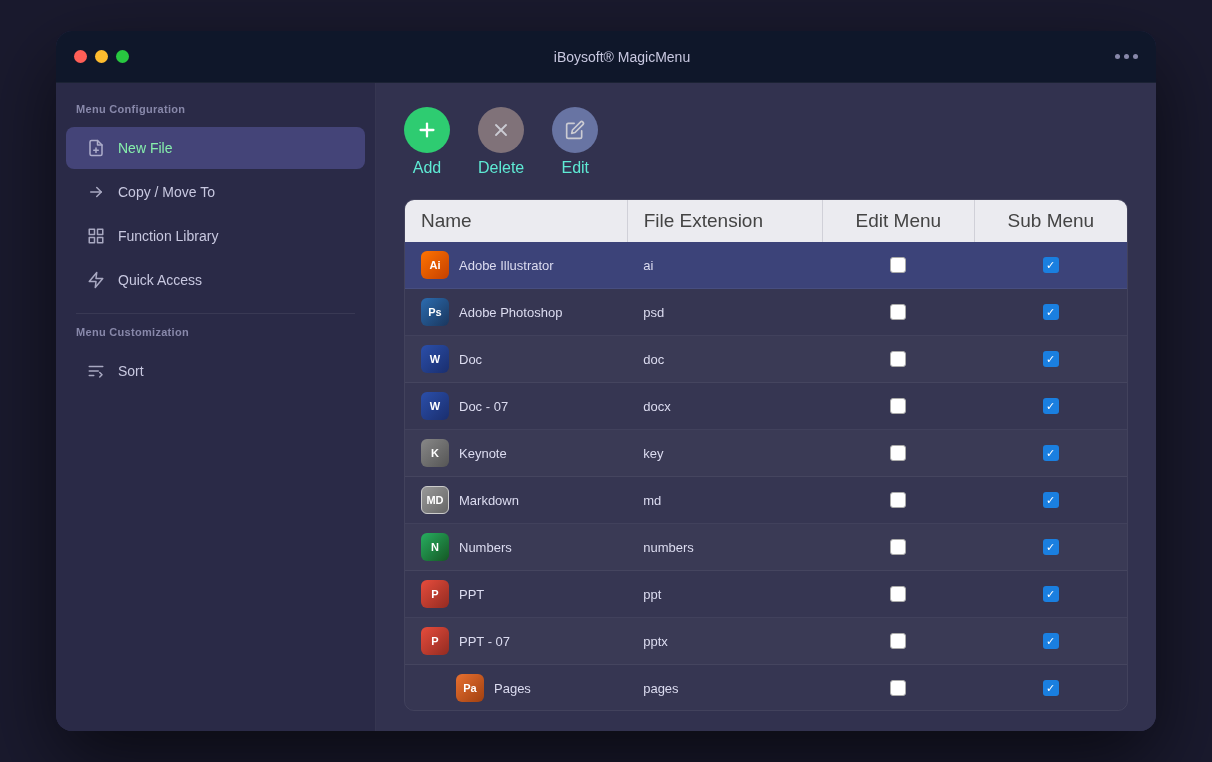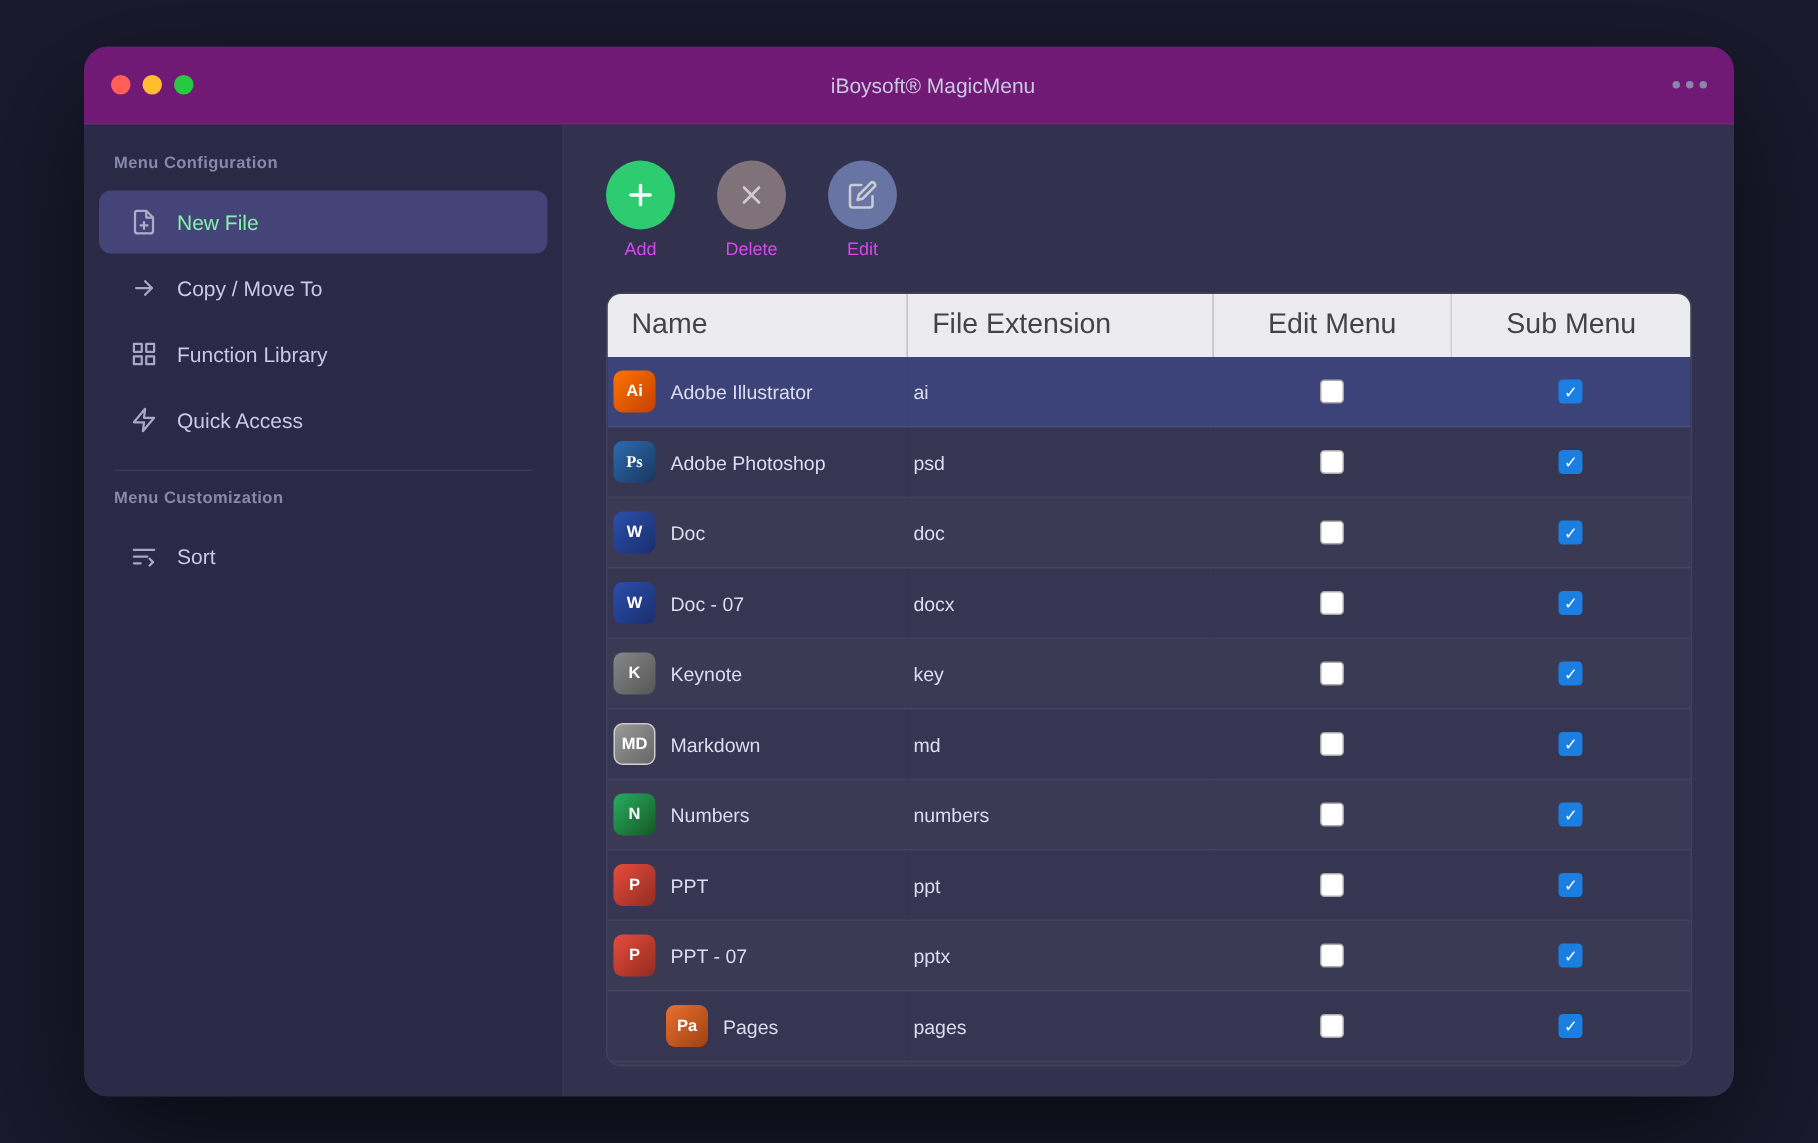--- a/index.html
+++ b/index.html
@@ -19,21 +19,21 @@
       background: #2d2d4e;
       border-radius: 16px;
       overflow: hidden;
       display: flex;
       flex-direction: column;
       box-shadow: 0 30px 80px rgba(0,0,0,0.6);
     }
 
     
     .title-bar {
-      background: #701a75;
+      background: #0f172a;
       height: 52px;
       display: flex;
       align-items: center;
       padding: 0 18px;
       border-bottom: 1px solid rgba(255,255,255,0.05);
       flex-shrink: 0;
     }
 
     .traffic-lights {
       display: flex;
@@ -170,22 +170,22 @@
       justify-content: center;
       font-size: 22px;
       color: white;
     }
 
     .toolbar-btn-circle.add { background: #2ecc71; }
     .toolbar-btn-circle.delete { background: #9a8888; opacity: 0.75; }
     .toolbar-btn-circle.edit { background: #7a8abf; opacity: 0.75; }
 
     .toolbar-btn-label {
-      font-size: 12px;
-      color: #d946ef;
+      font-size: 16px;
+      color: #5eead4;
     }
 
     
     .table-container {
       flex: 1;
       border-radius: 10px;
       overflow: hidden;
       border: 1px solid rgba(255,255,255,0.08);
     }
 
@@ -221,21 +221,21 @@
 
     tbody tr:nth-child(even) {
       background: rgba(255,255,255,0.02);
     }
 
     tbody tr.selected {
       background: rgba(80,100,200,0.35);
     }
 
     tbody td {
-      padding: 9px 4px;
+      padding: 9px 16px;
       font-size: 13px;
       color: #dcdcf0;
       vertical-align: middle;
     }
 
     .name-cell {
       display: flex;
       align-items: center;
       gap: 10px;
     }
@@ -247,21 +247,21 @@
       display: flex;
       align-items: center;
       justify-content: center;
       font-size: 11px;
       font-weight: 700;
       flex-shrink: 0;
       color: white;
     }
 
     .icon-ai { background: linear-gradient(135deg, #ff7300, #c44000); }
-    .icon-psd { background: linear-gradient(135deg, #2b6cb0, #1a365d); font-family: Liberation Serif, serif; }
+    .icon-psd { background: linear-gradient(135deg, #2b6cb0, #1a365d); }
     .icon-doc { background: linear-gradient(135deg, #2b4faa, #1a2e6e); }
     .icon-key { background: linear-gradient(135deg, #888, #555); }
     .icon-md { background: linear-gradient(135deg, #999, #666); border: 1px solid #ccc; }
     .icon-numbers { background: linear-gradient(135deg, #27ae60, #155724); }
     .icon-ppt { background: linear-gradient(135deg, #e74c3c, #922b21); }
     .icon-pages { background: linear-gradient(135deg, #e87030, #a04010); margin-left: 35px; }
     .icon-plist { background: linear-gradient(135deg, #aaa, #777); border: 1px solid #ccc; }
 
     .checkbox-cell {
       text-align: center;

